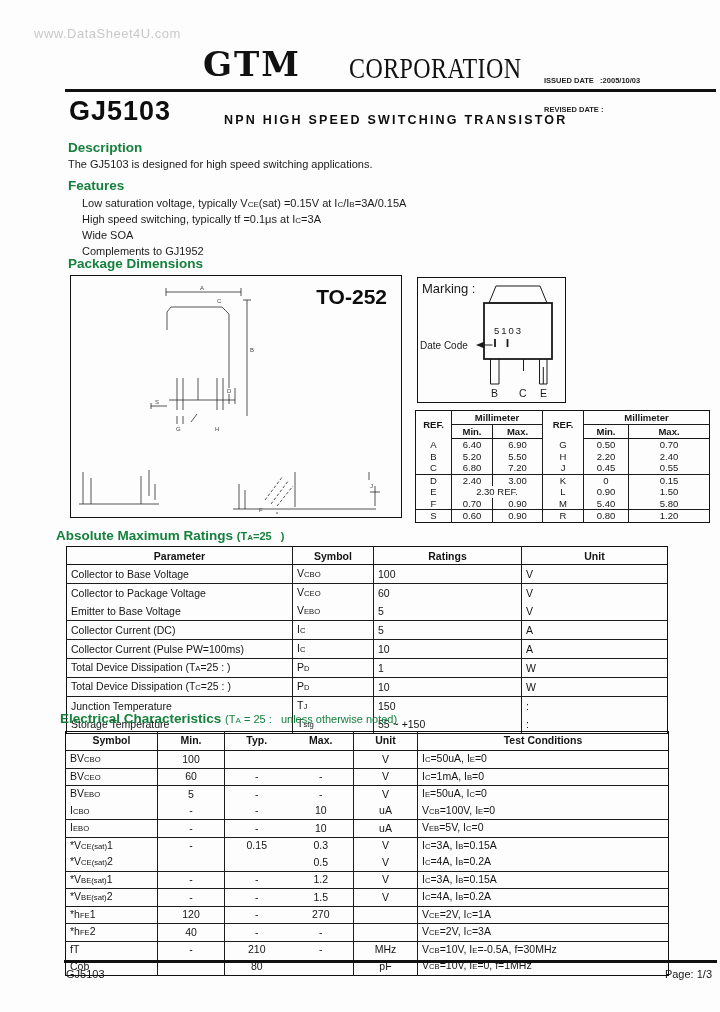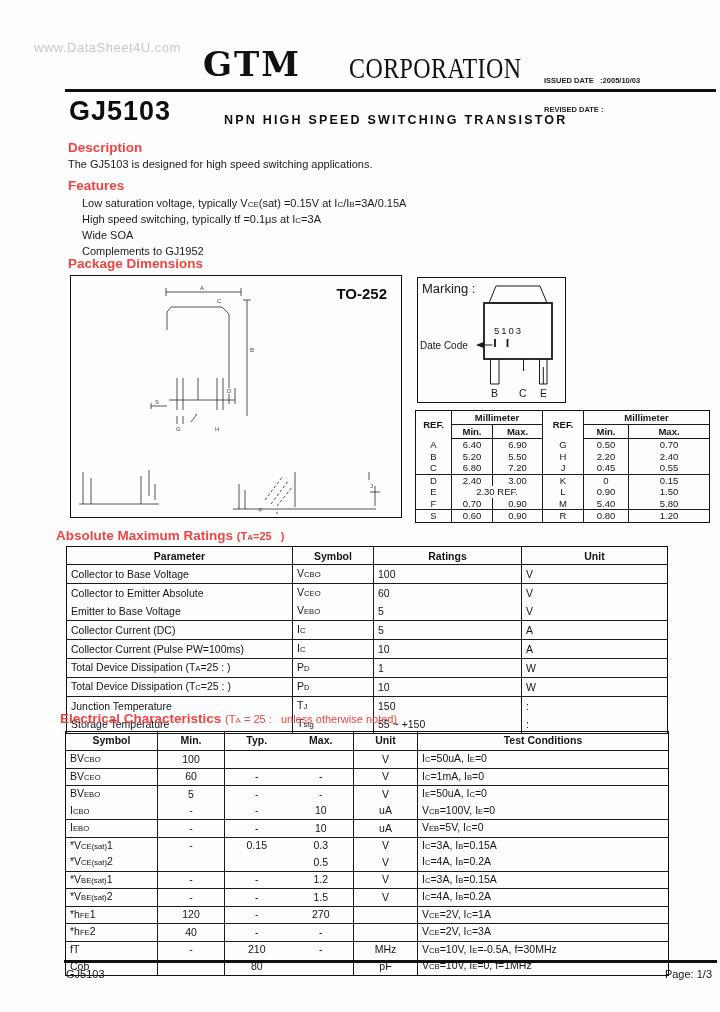--- a/index.html
+++ b/index.html
@@ -1,37 +1,37 @@
 <!DOCTYPE html>
 <html><head>
 <meta charset="utf-8">
 <style>
   html,body{margin:0;padding:0;background:#e8e8e8;}
   #page{position:relative;width:720px;height:1012px;background:#fdfdfd;margin:0 auto;
         font-family:"Liberation Sans",sans-serif;color:#161616;overflow:hidden;}
   .abs{position:absolute;}
-  .watermark{left:34px;top:40px;font-size:13px;color:#c9c9c9;letter-spacing:.5px;}
+  .watermark{left:34px;top:26px;font-size:13px;color:#c9c9c9;letter-spacing:.5px;}
   .logo-gtm{left:203px;top:44px;font-family:"DejaVu Serif",serif;font-weight:bold;
             font-size:34px;letter-spacing:2px;color:#111;}
   .logo-corp{left:349px;top:51px;font-family:"Liberation Serif",serif;font-size:30px;
              color:#111;transform:scaleX(.8);transform-origin:left top;letter-spacing:.5px;}
   .dates{left:544px;top:57px;font-size:7.5px;font-weight:bold;line-height:9.5px;
          color:#222;white-space:pre;}
   .header-rule{left:65px;top:89px;width:651px;height:2.5px;background:#111;}
   .part-number{left:69px;top:96px;font-size:27px;font-weight:bold;letter-spacing:1px;color:#0d0d0d;}
   .part-subtitle{left:224px;top:113px;font-size:12.5px;font-weight:bold;letter-spacing:2.2px;color:#0d0d0d;text-align:center;}
-  .h2{font-size:13.5px;font-weight:bold;color:#ef4444;}
+  .h2{font-size:13.5px;font-weight:bold;color:#15803d;}
   .body-text{font-size:11px;color:#1b1b1b;}
   .desc-heading{left:68px;top:140px;}
   .desc-body{left:68px;top:158px;}
   .features-heading{left:68px;top:178px;}
   .features-list{left:82px;top:196px;line-height:15.2px;}
   .pkg-heading{left:68px;top:256px;}
   .pkg-box{left:70px;top:275px;width:330px;height:241px;border:1.5px solid #111;}
-  .pkg-type{position:absolute;right:14px;top:9px;font-size:15px;font-weight:bold;color:#0d0d0d;}
+  .pkg-type{position:absolute;right:14px;top:9px;font-size:21px;font-weight:bold;color:#0d0d0d;}
   .marking-box{left:417px;top:277px;width:147px;height:124px;border:1.5px solid #111;}
   svg text{font-family:"Liberation Sans",sans-serif;fill:#1a1a1a;}
   .mk-label{font-size:13px;}
   .mk-part{font-size:9.5px;letter-spacing:2px;}
   .mk-datecode{font-size:10px;}
   .pin-label{font-size:10.5px;}
   .dim-letter{font-size:6px;fill:#444;}
   
   table{border-collapse:collapse;table-layout:fixed;}
   td{padding:0 4px;overflow:hidden;white-space:nowrap;}
@@ -243,21 +243,21 @@
       </tr>
     </thead>
     <tbody id="abs-body">
         <tr class="sep">
           <td class="pcol">Collector to Base Voltage</td>
           <td>V<span class="sb">CBO</span></td>
           <td>100</td>
           <td>V</td>
         </tr>
         <tr>
-          <td class="pcol">Collector to Emitter Absolute</td>
+          <td class="pcol">Collector to Package Voltage</td>
           <td>V<span class="sb">CEO</span></td>
           <td>60</td>
           <td>V</td>
         </tr>
         <tr class="sep">
           <td class="pcol">Emitter to Base Voltage</td>
           <td>V<span class="sb">EBO</span></td>
           <td>5</td>
           <td>V</td>
         </tr>

